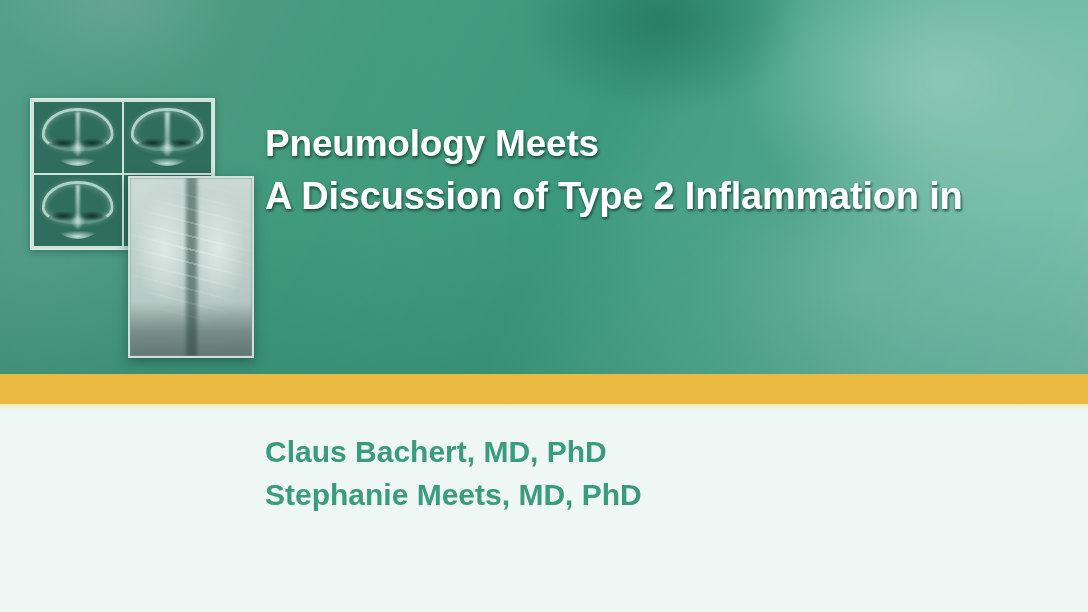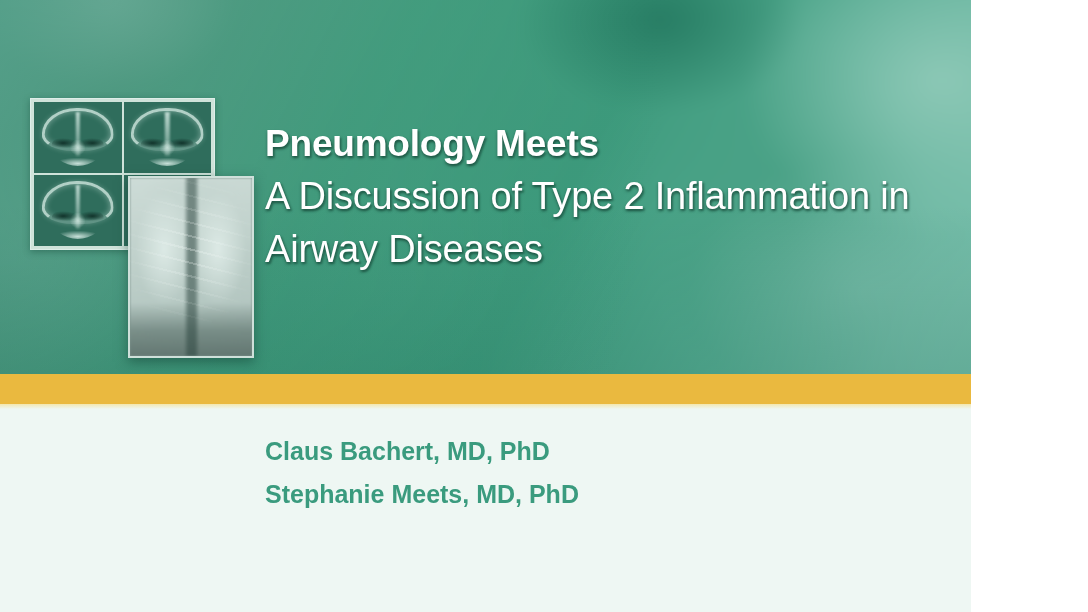--- a/index.html
+++ b/index.html
@@ -7,21 +7,21 @@
     margin: 0;
     padding: 0;
     background: #ffffff;
   }
   body {
     font-family: "Liberation Sans", sans-serif;
   }
 
   .slide {
     position: relative;
-    width: 971px;
+    width: 1088px;
     height: 612px;
     overflow: hidden;
     background: #eef7f3;
   }
 
   
   .hero {
     position: absolute;
     left: 0;
     top: 0;
@@ -192,21 +192,21 @@
       0 2px 3px rgba(22,70,56,.65),
       2px 2px 2px rgba(22,70,56,.45);
     letter-spacing: -0.2px;
   }
   .title-line.strong {
     font-weight: bold;
     font-size: 37px;
     line-height: 52px;
   }
   .title-line.normal {
-    font-weight: normal;
+    font-weight: bold;
     font-size: 38px;
     line-height: 53px;
   }
 
   
   .gold-band {
     position: absolute;
     left: 0;
     top: 374px;
     width: 1088px;
@@ -231,21 +231,21 @@
     height: 203px;
     background: #eef7f3;
   }
   .presenter-list {
     position: absolute;
     left: 265px;
     top: 21px;
   }
   .presenter {
     color: #3a9b7e;
-    font-size: 25px;
+    font-size: 30px;
     font-weight: bold;
     line-height: 43px;
     white-space: nowrap;
   }
 </style>
 </head>
 <body>
 
 <div class="slide">
 
@@ -273,21 +273,20 @@
       <div class="xray">
         <div class="xray-film"></div>
         <div class="xray-ribs"></div>
       </div>
 
     </div>
 
     <div class="title-block">
       <div class="title-line strong">Pneumology Meets</div>
       <div class="title-line normal">A Discussion of Type 2 Inflammation in</div>
-      <div class="title-line normal">Airway Diseases</div>
     </div>
   </div>
 
   <div class="gold-band"></div>
   <div class="gold-fade"></div>
 
   <div class="presenters">
     <div class="presenter-list">
       <div class="presenter">Claus Bachert, MD, PhD</div>
       <div class="presenter">Stephanie Meets, MD, PhD</div>

